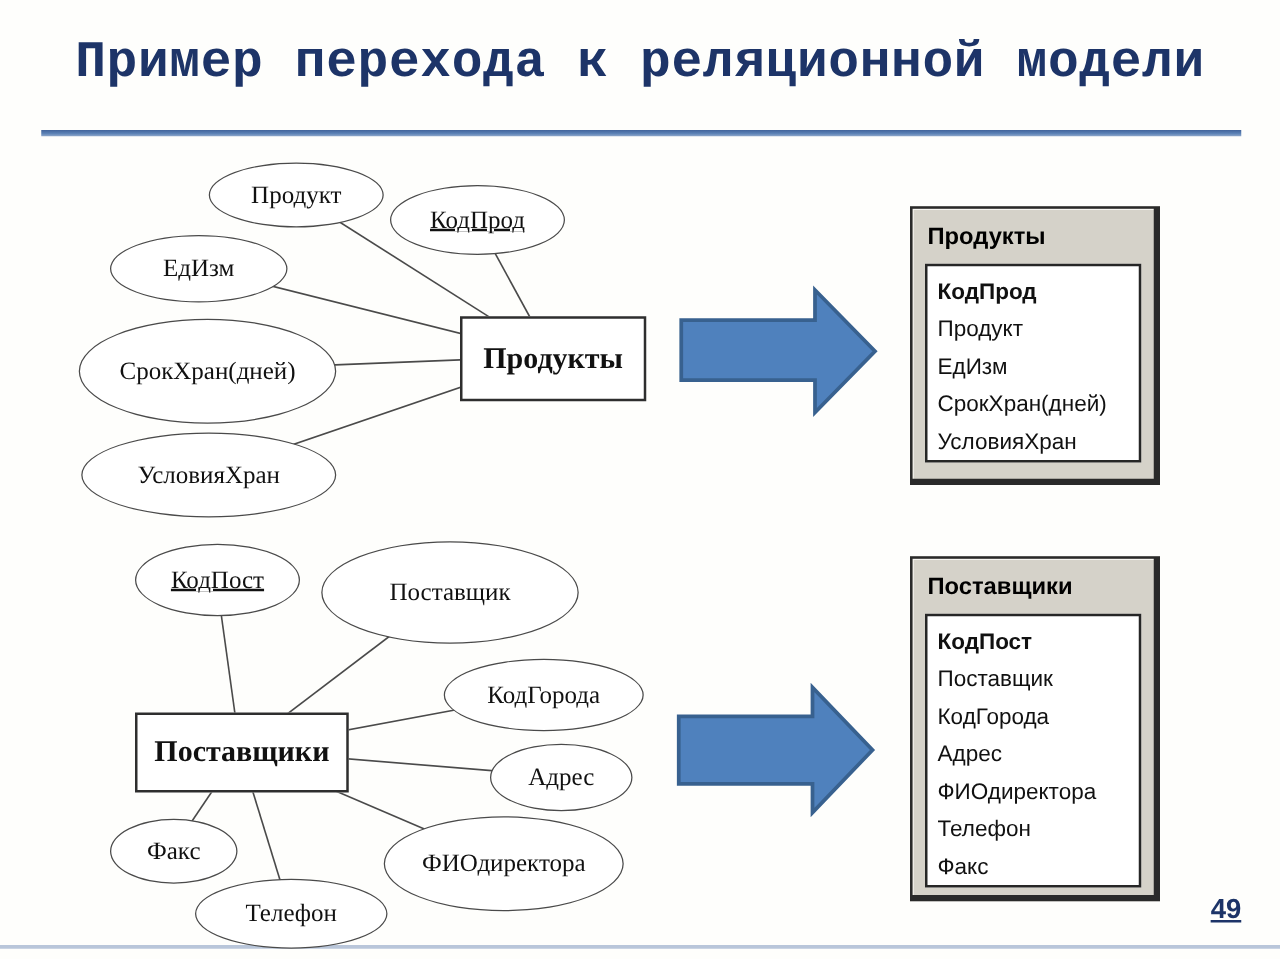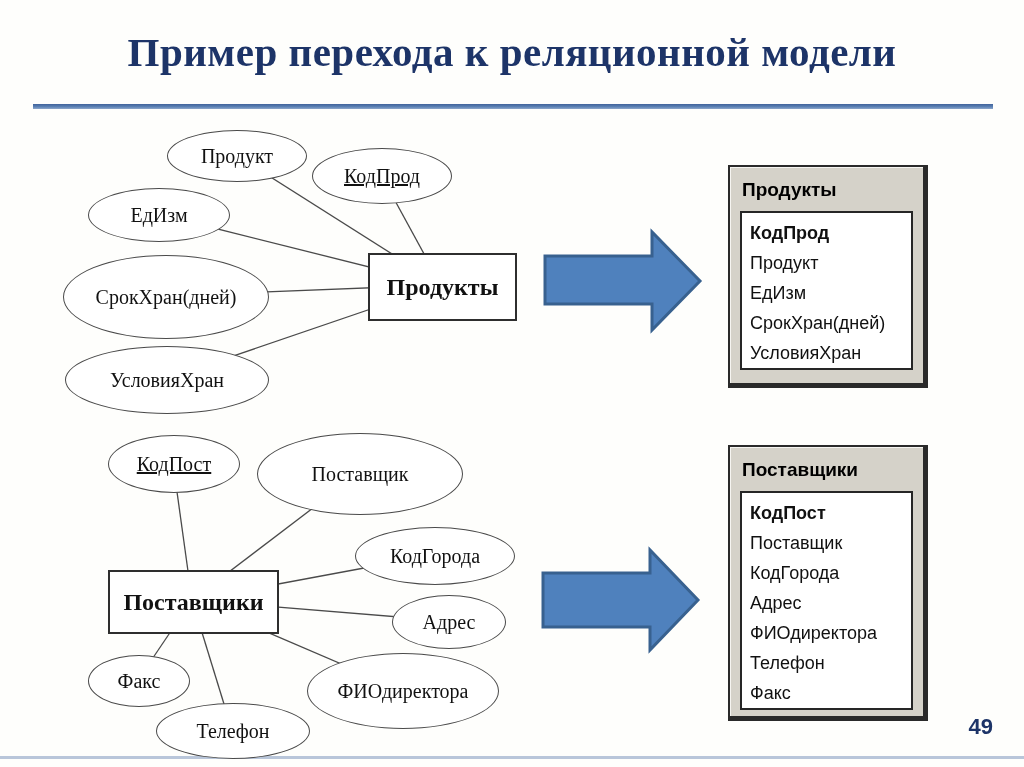--- a/index.html
+++ b/index.html
@@ -2,28 +2,28 @@
 <html><head>
 <meta charset="utf-8">
 <style>
   html,body { margin:0; padding:0; }
   body { width:1024px; height:767px; overflow:hidden; background:#ffffff;
          font-family:"Liberation Sans", sans-serif; }
   .slide { position:relative; width:1024px; height:767px; background:#fefefc; }
 
   
   .title { position:absolute; left:0; top:28px; width:1024px; text-align:center;
-           font-family:Liberation Serif, serif; font-weight:bold;
+           font-family:Liberation Mono, monospace; font-weight:bold;
            font-size:41px; letter-spacing:0.5px; color:#1d3468; }
   .title-rule { position:absolute; left:33px; top:104px; width:960px; height:5px;
                 background:linear-gradient(#41639b, #5b81b5 55%, #8ea7ca); }
   .bottom-rule { position:absolute; left:0; top:756px; width:1024px; height:3px;
                  background:#b9c6da; }
   .page-num { position:absolute; right:31px; top:714px; font-size:22px;
-              font-weight:bold; color:#1d3468; }
+              font-weight:bold; color:#1d3468;text-decoration:underline; }
 
   
   svg.layer { position:absolute; left:0; top:0; width:1024px; height:767px; z-index:1; }
 
   
   .ell { position:absolute; z-index:2; background:#ffffff; border:1.5px solid #4a4a4a;
          border-radius:50%; display:flex; align-items:center; justify-content:center;
          font-family:"Liberation Serif", serif; font-size:20px; color:#111; }
   .ell.key { text-decoration:underline; }
   .entity { position:absolute; z-index:2; background:#ffffff; border:2px solid #2e2e2e;

